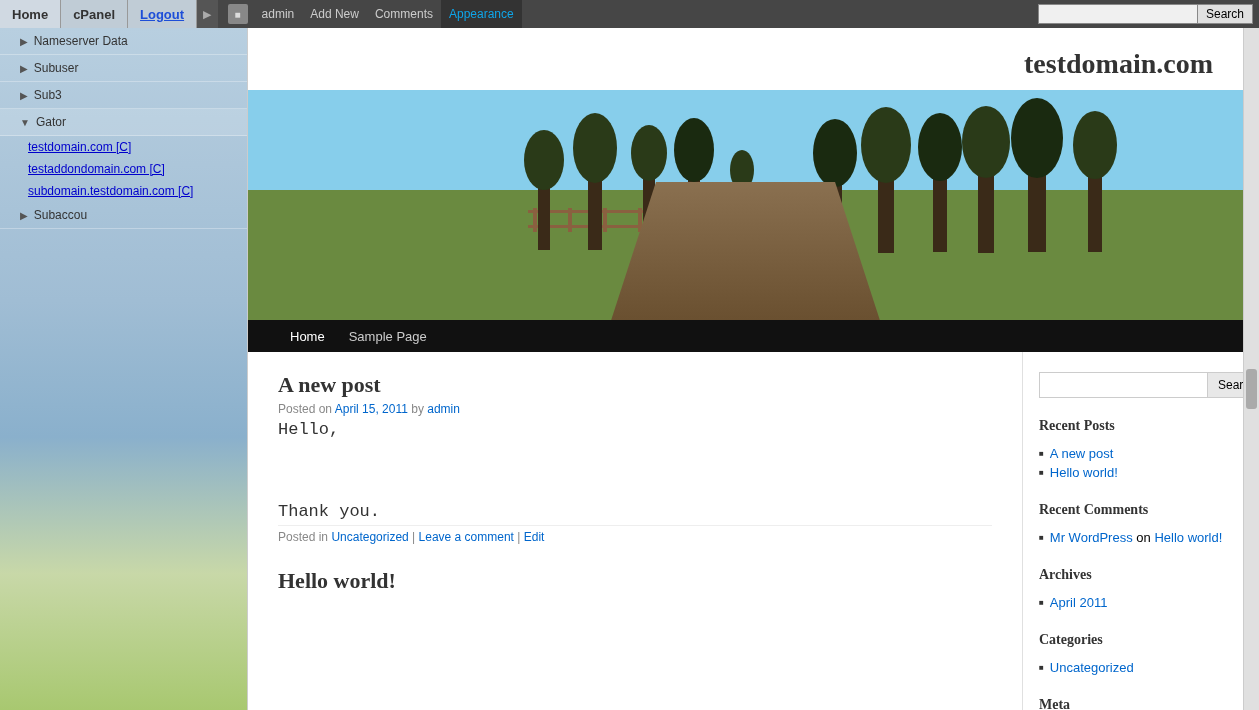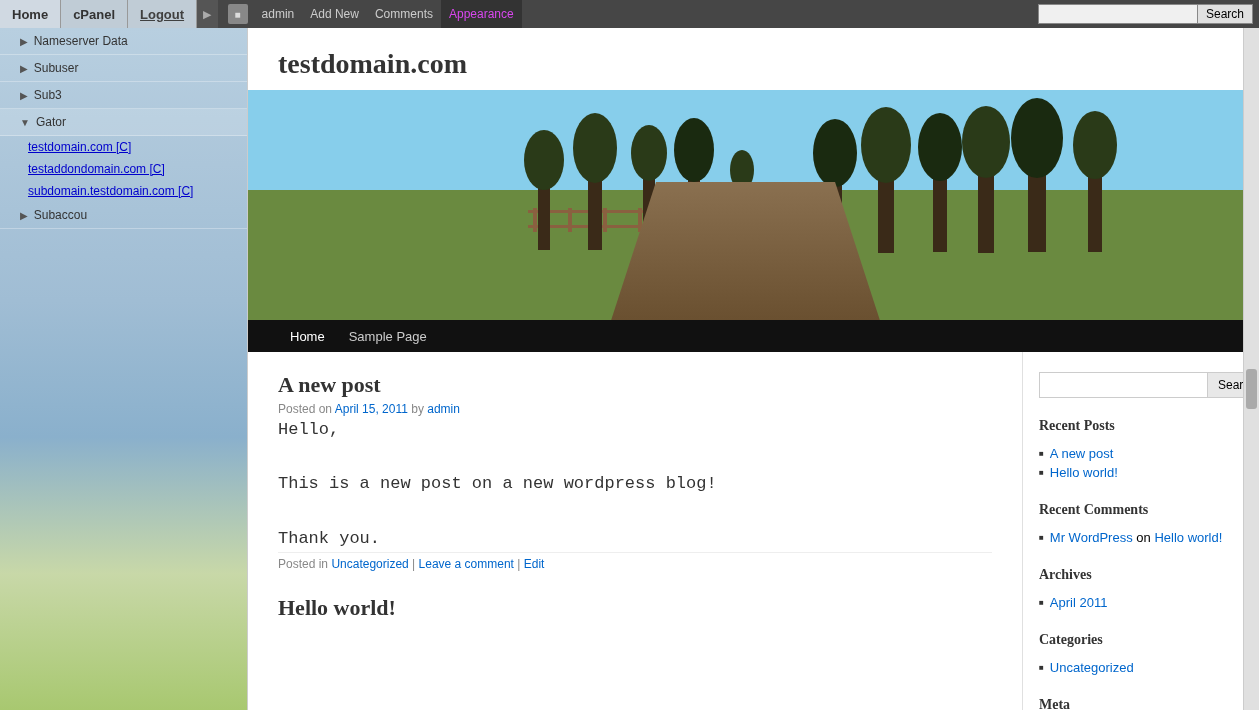--- a/index.html
+++ b/index.html
@@ -18,21 +18,21 @@
     .tab-btn {
       height: 100%;
       padding: 0 12px;
       border: none;
       cursor: pointer;
       font-size: 13px;
       font-weight: bold;
     }
     #tab-home { background: #d0d9e2; color: #333; border-right: 1px solid #999; }
     #tab-cpanel { background: #c0ccd6; color: #333; border-right: 1px solid #999; }
-    #tab-logout { background: #c0ccd6; color: #404040; border-right: 1px solid #999; text-decoration: underline; }
+    #tab-logout { background: #c0ccd6; color: #1d4ed8; border-right: 1px solid #999; text-decoration: underline; }
     .tab-arrow { background: #555; border: none; color: #aaa; padding: 0 6px; height: 100%; cursor: pointer; font-size: 11px; }
 
     .wp-admin-bar {
       display: flex;
       align-items: center;
       background: #464646;
       height: 28px;
       flex: 1;
       padding-left: 4px;
     }
@@ -45,21 +45,21 @@
       color: #ddd; font-size: 10px;
     }
     .wp-admin-link {
       color: #ccc;
       text-decoration: none;
       font-size: 12px;
       padding: 0 8px;
       height: 28px;
       display: flex; align-items: center;
     }
-    .wp-admin-link.active { background: #333; color: #d946ef; }
+    .wp-admin-link.active { background: #333; color: #0ea5e9; }
 
     .search-area {
       margin-left: auto;
       display: flex;
       align-items: center;
       padding-right: 6px;
     }
     .search-area input {
       height: 20px;
       width: 160px;
@@ -123,21 +123,21 @@
       background: #fff;
       min-height: 100%;
     }
 
     
     #wp-header {
       padding: 20px 30px 10px 30px;
       background: #fff;
       display: flex;
       align-items: flex-start;
-      justify-content: space-between;
+      justify-content: flex-end;
     }
     #wp-site-title {
       font-size: 28px;
       font-weight: bold;
       color: #333;
       font-family: Georgia, serif;
     }
     #wp-tagline {
       font-size: 13px;
       color: #999;
@@ -416,21 +416,20 @@
         <div id="wp-posts">
 
           <div class="post">
             <div class="post-title">A new post</div>
             <div class="post-meta">
               Posted on <a>April 15, 2011</a> by <a>admin</a>
             </div>
             <div class="post-content">
               <p>Hello,</p>
               <br>
-              <p>This is a new post on a new wordpress blog!</p>
               <br>
               <p>Thank you.</p>
             </div>
             <div class="post-footer">
               Posted in <a>Uncategorized</a> | <a>Leave a comment</a> | <a>Edit</a>
             </div>
           </div>
 
           <div class="post">
             <div class="post-title">Hello world!</div>

